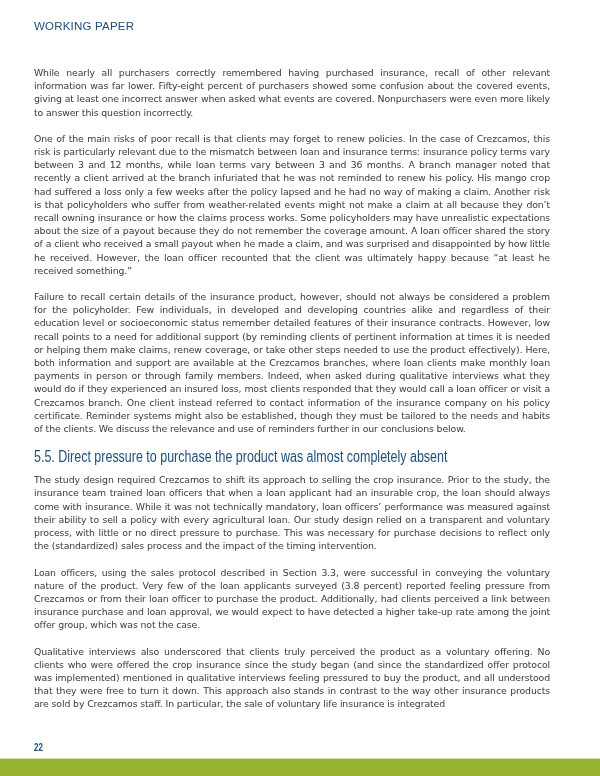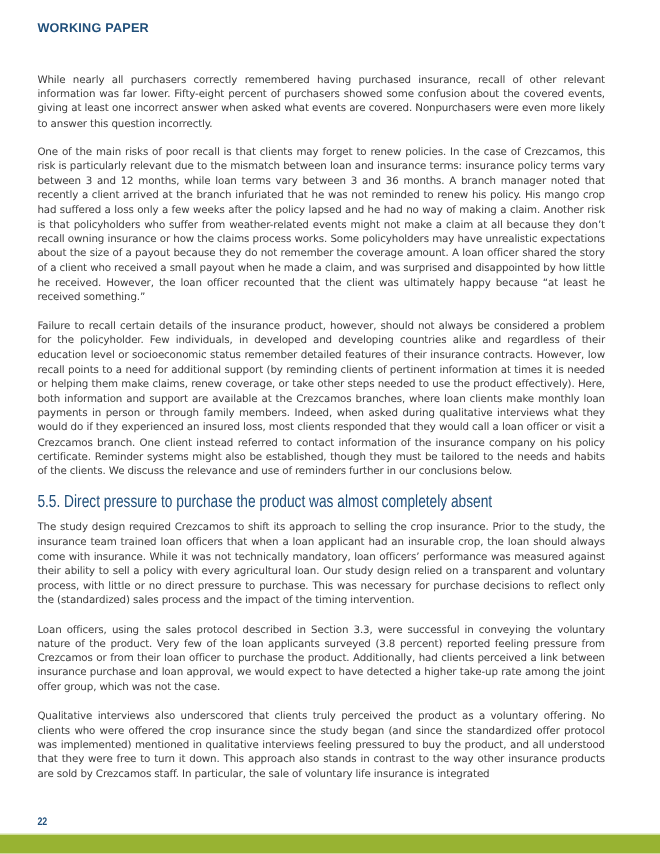--- a/index.html
+++ b/index.html
@@ -4,21 +4,21 @@
 <style>
   html, body { margin: 0; padding: 0; }
   body {
     width: 600px; height: 776px; position: relative; overflow: hidden;
     background: #ffffff;
     font-family: "DejaVu Sans", sans-serif;
   }
   .running-head {
     position: absolute; left: 34px; top: 20px;
     font-family: "Liberation Sans", sans-serif;
-    font-weight: bold; font-size: 11.5px; color: #1f4e79;
+    font-weight: normal; font-size: 11.5px; color: #1f4e79;
     letter-spacing: 0.2px;
   }
   .content {
     position: absolute; left: 34px; top: 66px; width: 532px;
   }
   p {
     margin: 0 16px 13px 0;
     font-family: "DejaVu Sans", sans-serif;
     font-size: 9.35px; line-height: 13.2px; color: #3a3a3a;
     text-align: justify;

